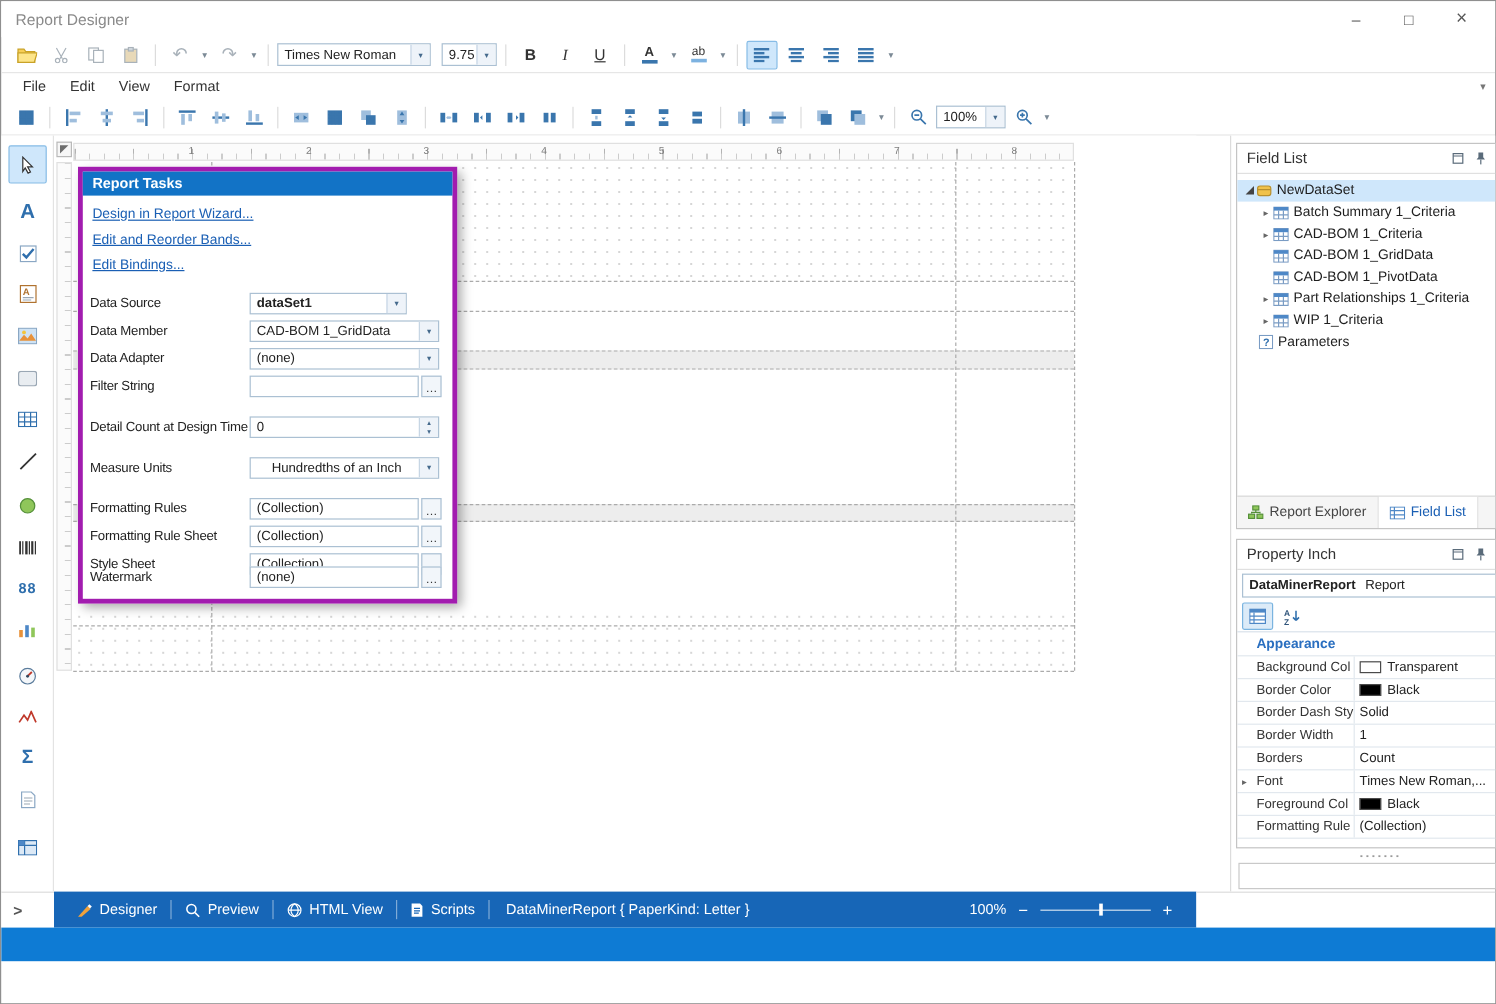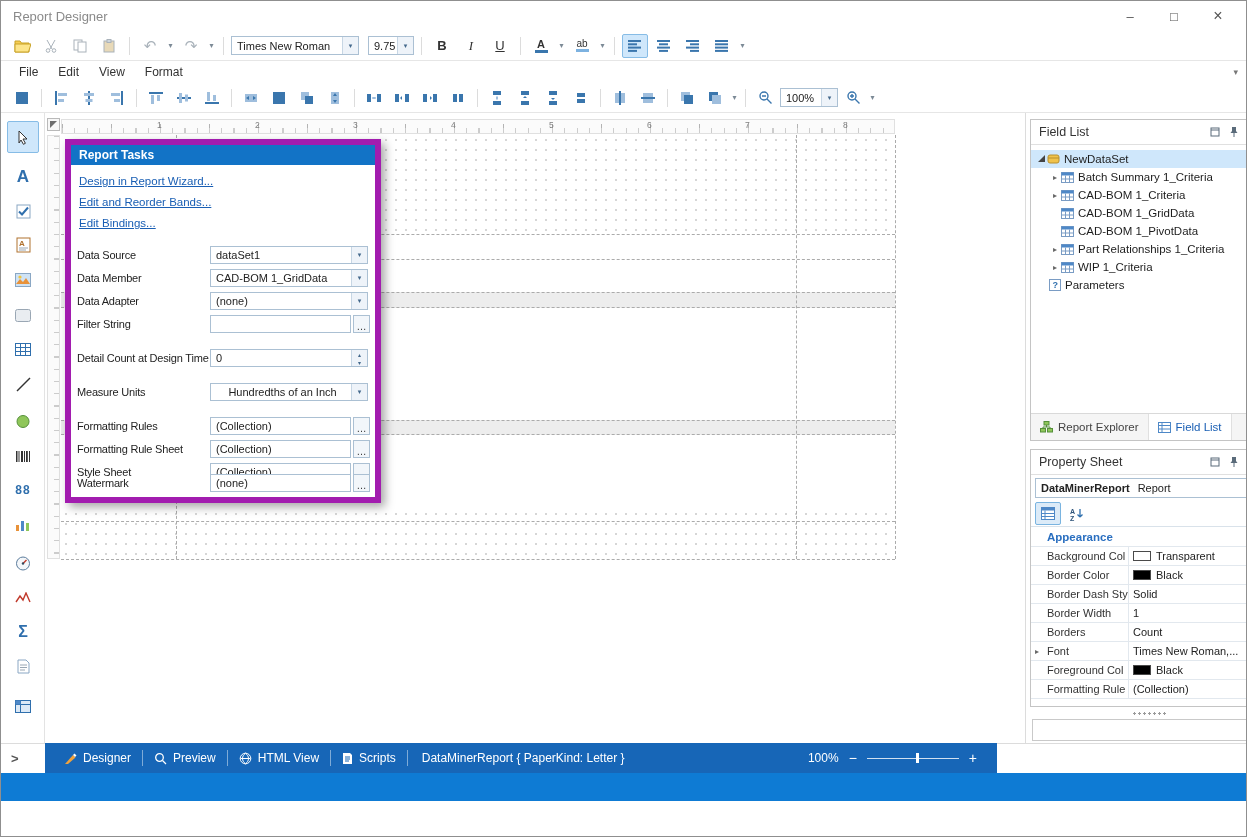--- a/index.html
+++ b/index.html
@@ -38,21 +38,21 @@
   .rnum{position:absolute;top:0;font-size:8.5px;color:#808080;}
   .vruler{position:absolute;left:2px;top:22px;width:13px;height:424px;background:#fbfbfb;border:1px solid #e0e0e0;box-sizing:border-box;
     background-image:repeating-linear-gradient(to bottom,#cccccc 0 1px,transparent 1px 12.25px);background-size:5px 100%;background-position:top right;background-repeat:no-repeat;}
   .dots{position:absolute;left:16px;width:834px;background-image:radial-gradient(circle,#d6d6d6 0.9px,transparent 1px);background-size:10px 10px;}
   .dline{position:absolute;left:16px;width:834px;height:0;border-top:1px dashed #ababab;}
   .strip{position:absolute;left:16px;width:834px;background:#ededed;border-top:1px dashed #ababab;border-bottom:1px dashed #ababab;box-sizing:border-box;}
   .vline{position:absolute;top:22px;height:424px;width:0;border-left:1px dashed #ababab;}
   .corner{position:absolute;left:2px;top:5px;width:13px;height:13px;border:1px solid #b9b9b9;background:#f7f7f7;box-sizing:border-box;}
   .corner i{position:absolute;left:2px;top:2px;width:0;height:0;border-top:7px solid #6d6d6d;border-right:7px solid transparent;}
   
-  .rtasks{position:absolute;left:20px;top:26px;width:316px;height:364px;background:#fff;border:6px solid #a21caf;box-shadow:4px 4px 9px rgba(0,0,0,0.35);z-index:10;box-sizing:border-box;}
+  .rtasks{position:absolute;left:20px;top:26px;width:316px;height:364px;background:#fff;border:4px solid #a21caf;box-shadow:4px 4px 9px rgba(0,0,0,0.35);z-index:10;box-sizing:border-box;}
   .rt-head{height:20px;background:var(--accent);color:#fff;font-size:12px;font-weight:bold;line-height:20px;padding-left:8px;}
   .rt-link{position:absolute;left:8px;font-size:11.5px;color:var(--link);text-decoration:underline;}
   .rt-row{left:0;width:100%;height:18px;}
   .rt-label{position:absolute;left:6px;top:3px;font-size:11px;letter-spacing:-0.2px;color:#222;white-space:nowrap;}
   .rt-ctl{position:absolute;left:139px;top:0;height:18px;}
   .ell{position:absolute;top:0;width:17px;height:18px;border:1px solid #abc0d3;background:#f2f6fa;font-size:10px;color:#333;display:flex;align-items:flex-end;justify-content:center;box-sizing:border-box;line-height:10px;}
   .spinbtns{position:absolute;right:0;top:0;width:15px;height:100%;border-left:1px solid #c7d6e4;display:flex;flex-direction:column;background:#eef3f9;}
   .spinbtns span{flex:1;display:flex;align-items:center;justify-content:center;font-size:6px;color:#44698c;}
   
   .dock{left:1024px;top:112px;width:251px;height:630px;background:#fff;border-left:1px solid #dcdcdc;box-sizing:border-box;}
@@ -534,21 +534,21 @@
     <div class="vline" style="left:850px;"></div>
 
     <div class="rtasks">
       <div class="rt-head">Report Tasks</div>
       <a class="rt-link" style="top:30px;">Design in Report Wizard...</a>
       <a class="rt-link" style="top:51px;">Edit and Reorder Bands...</a>
       <a class="rt-link" style="top:72px;">Edit Bindings...</a>
 
       <div class="ab rt-row" style="top:101px;">
         <span class="rt-label">Data Source</span>
-        <div class="cbo rt-ctl" style="width:158px;">
+        <div class="cbo rt-ctl" style="width:131px;font-weight:bold;">
             <span>dataSet1</span>
             <span class="dd">▾</span>
           </div>
       </div>
       <div class="ab rt-row" style="top:124px;">
         <span class="rt-label">Data Member</span>
         <div class="cbo rt-ctl" style="width:158px;">
             <span>CAD-BOM 1_GridData</span>
             <span class="dd">▾</span>
           </div>
@@ -737,21 +737,21 @@
               <rect x="0.5" y="0.5" width="12" height="10" fill="#fff" stroke="#4e88c7"></rect>
               <path d="M0.5 3.5h12M0.5 7h12M4 0.5v10" stroke="#4e88c7"></path>
             </svg>
           <span>Field List</span>
         </span>
       </div>
     </div>
 
     <div class="panel" style="top:336px;height:258px;">
       <div class="phead">
-        <span>Property Sheet</span>
+        <span>Property Inch</span>
           <span class="sp"></span>
         <span class="hicon">
             <svg width="10" height="10" viewBox="0 0 10 10" fill="none" stroke="#5a6b7a">
               <rect x="1" y="1" width="8" height="8"></rect>
               <path d="M1 3h8"></path>
             </svg>
           </span>
         <span class="hicon">
             <svg width="10" height="12" viewBox="0 0 10 12" fill="#5a6b7a">
               <path d="M3 1h4v4l1.5 2h-7L3 5z"></path>

